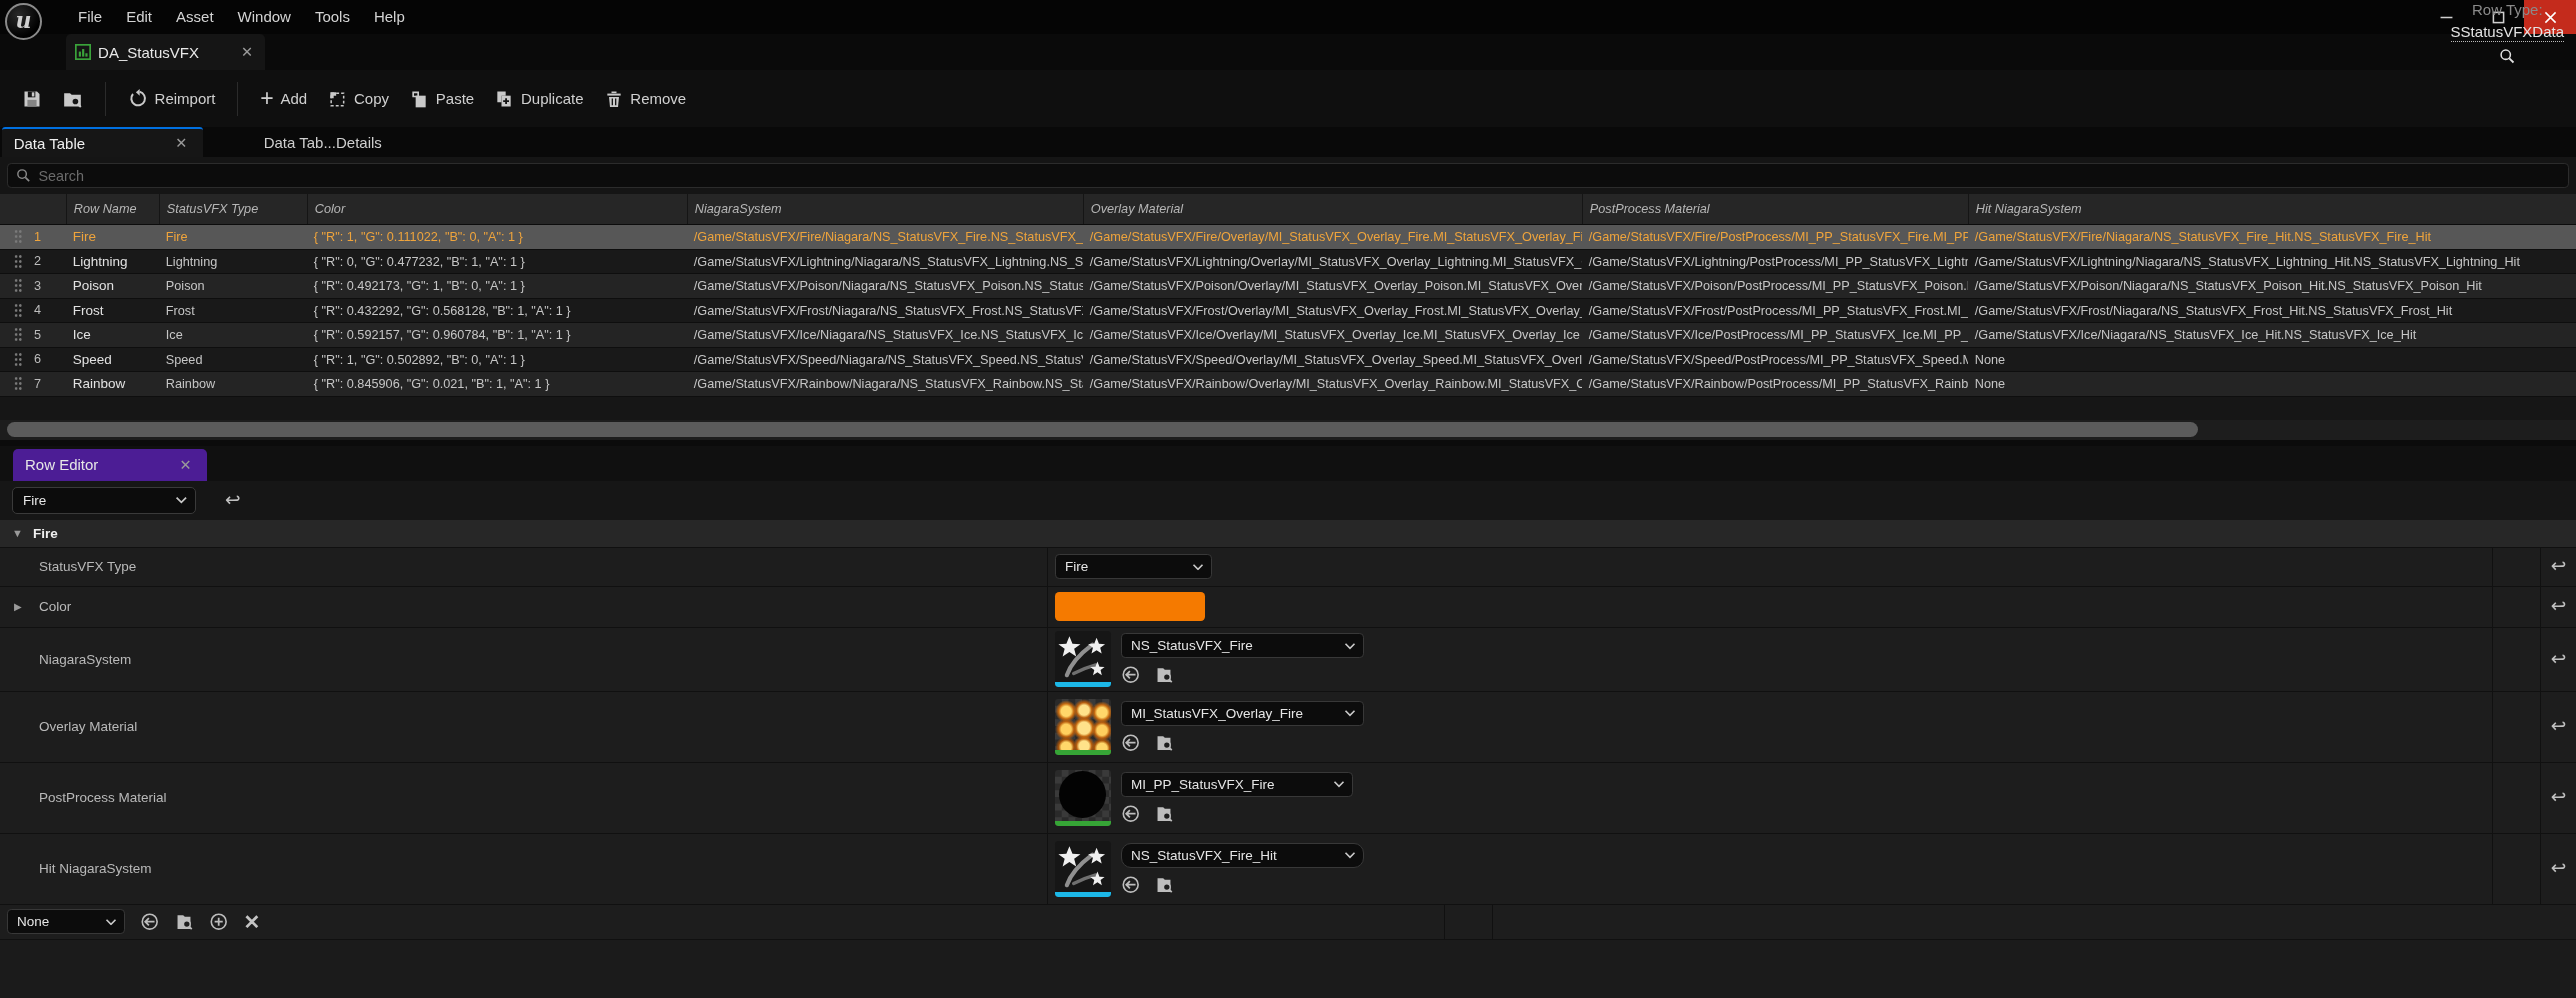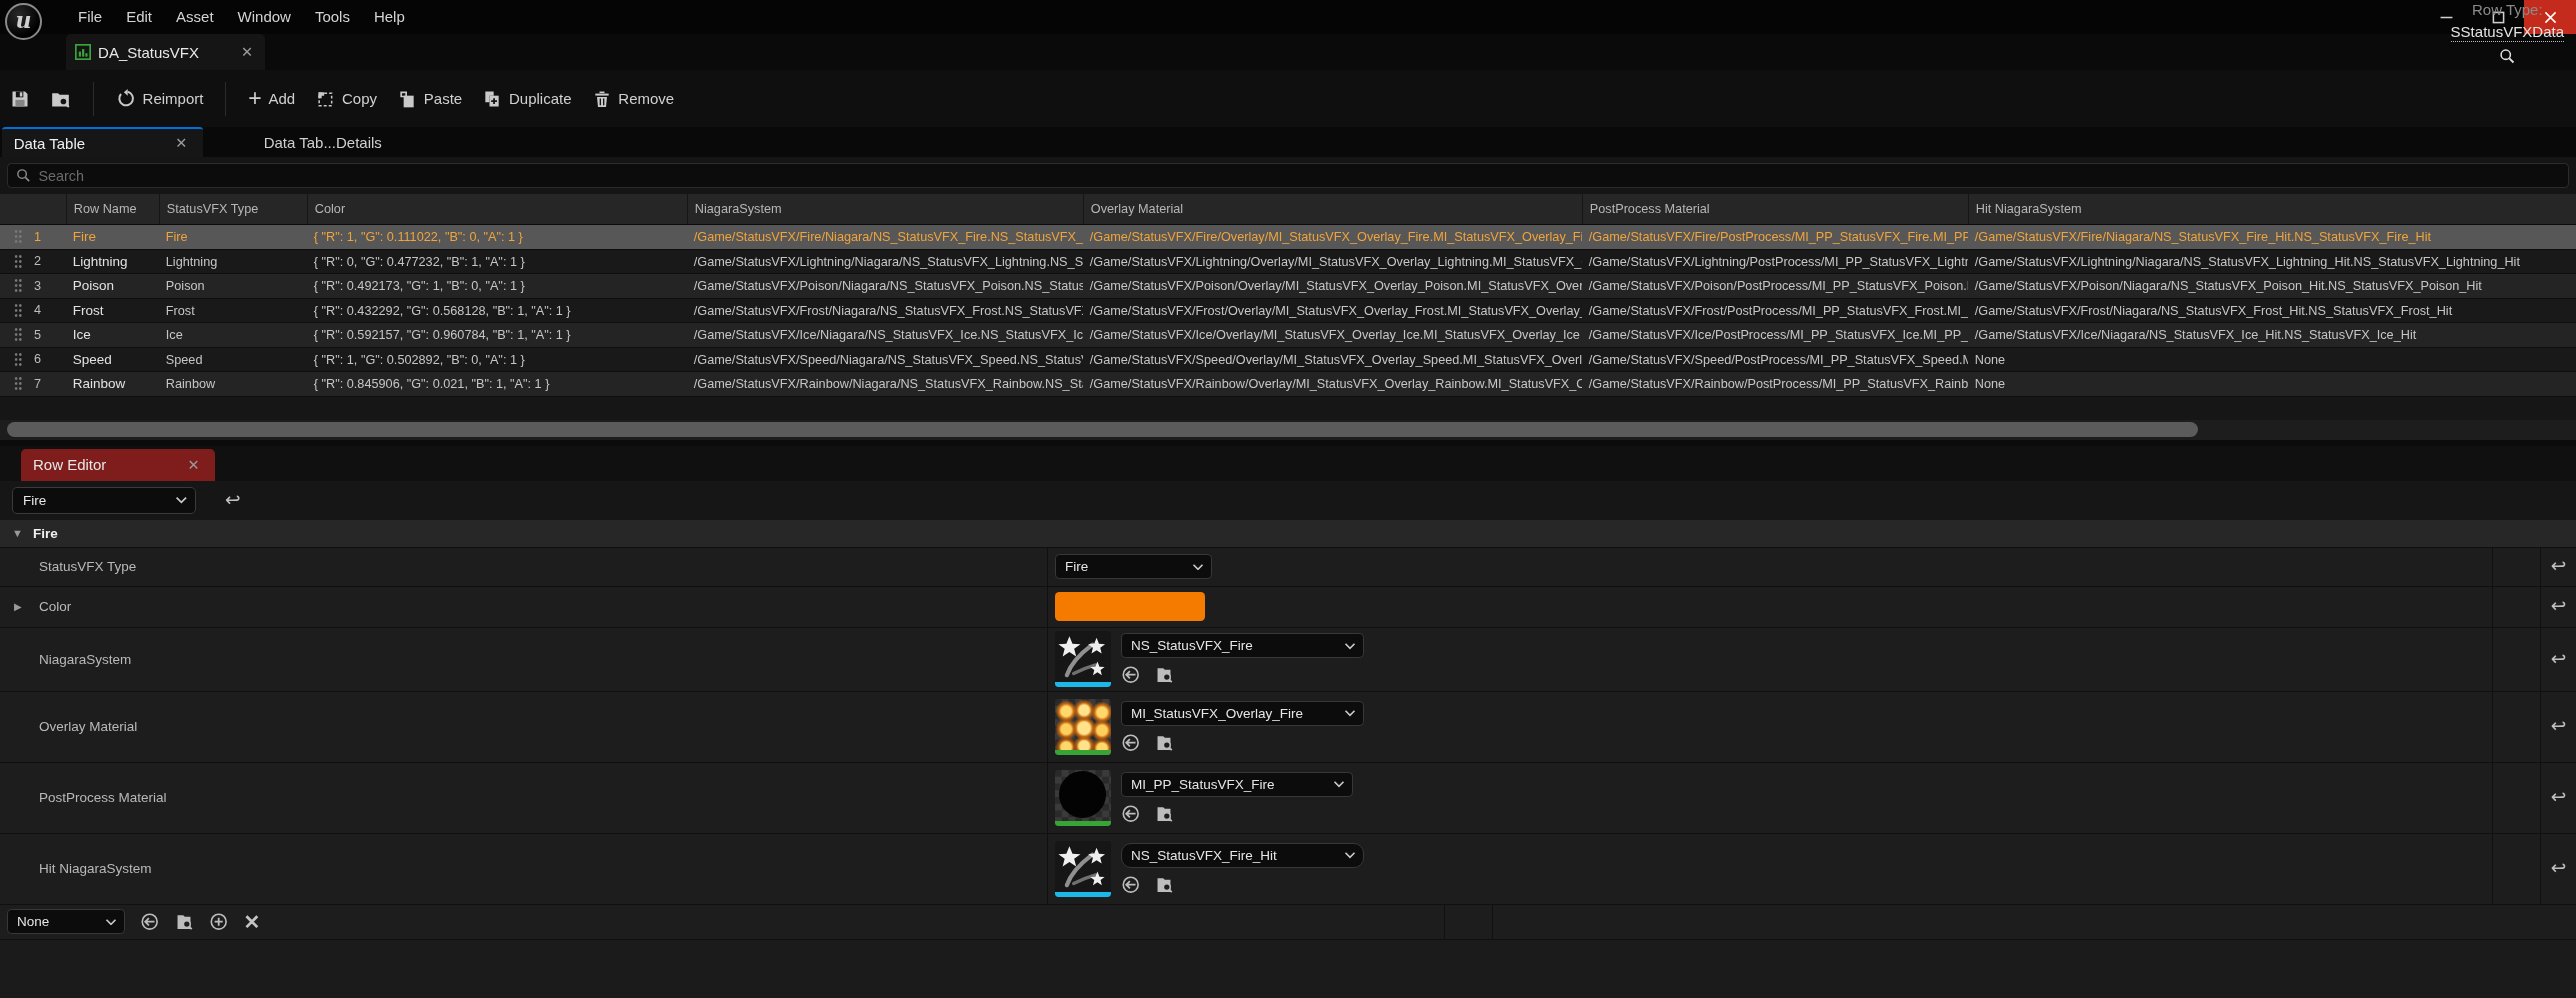--- a/index.html
+++ b/index.html
@@ -23,42 +23,42 @@
   .assetrow { position:relative; height:36px; background:#0a0a0a; display:flex; align-items:flex-end; }
   .asset-tab { margin-left:66px; width:199px; height:36px; background:#151515; display:flex;
                align-items:center; padding:0 8.5px; border-radius:5px 5px 0 0; }
   .asset-tab .label { font-size:15px; color:#e8e8e8; margin-left:7.6px; flex:1; }
   .tab-close { color:#9a9a9a; font-size:14.4px; padding:0 3.4px; }
   .rowtype { position:absolute; right:12px; bottom:4.2px; font-size:15px; display:flex; align-items:center; gap:5px;flex-direction:column;}
   .rowtype .rt-label { color:#8a8a8a; }
   .rowtype .rt-value { color:#e4e4e4; border-bottom:0.8px dotted #bbb; padding-bottom:0.8px;}
 
   
-  .toolbar { height:57px; background:#0f0f0f; display:flex; align-items:center; padding-left:0; }
+  .toolbar { height:57px; background:#0f0f0f; display:flex; align-items:center; padding-left:12px; }
   .tb-btn { display:flex; align-items:center; gap:6.8px; padding:6.8px 10px; border-radius:3.4px; font-size:15px; color:#d0d0d0;}
   .tb-sep { width:0.8px; height:34px; background:#2b2b2b; margin:0 12px; }
   .plus { font-size:23px; color:#d0d0d0; line-height:17px; }
 
   
   .paneltabs { height:30px; background:#090909; display:flex; align-items:flex-end; }
   .ptab { height:30px; display:flex; align-items:center; padding:0 12px; font-size:15px; color:#c4c4c4;}
   .ptab.active { background:#161616; border-top:2.5px solid; border-radius:3.4px 3.4px 0 0; width:201px; margin-left:1.7px;}
   .ptab.active .plabel{ flex:1; color:#efefef; }
   .ptab.inactive { margin-left:49px; color:#cfcfcf; }
 
   
   .searchwrap { height:37px; background:#151515; display:flex; align-items:center; padding:0 6.8px; }
   .searchbox { flex:1; height:25px; background:#0c0c0c; border:0.8px solid #2c2c2c; border-radius:4.2px;
                display:flex; align-items:center; padding:0 6.8px; gap:6.8px;}
   .searchbox input { flex:1; background:transparent; border:none; outline:none; color:#c2410c;
                      font-size:14.4px; font-family:"Liberation Sans",sans-serif; }
   .searchbox input::placeholder { color:#6b6b6b; }
 
   
-  .thead { height:31px; background:#262626; display:flex; border-bottom:0.8px solid #0c0c0c; }
+  .thead { height:31px; background:#262626; display:flex; border-bottom:0.8px solid #0c0c0c;font-style:italic; }
   .th { font-size:12.7px; color:#b6b6b6; line-height:30px; padding-left:6.8px; overflow:hidden; white-space:nowrap; }
   .th + .th { border-left:0.8px solid #151515; }
   .trow { height:24.5px; display:flex; border-bottom:0.8px solid #0e0e0e; background:#191919; }
   .trow.odd { background:#242424; }
   .trow.sel { background:#575757; }
   .trow.sel .cell, .trow.sel .rownum { color:#EFA43C; }
   .cell { font-size:12.7px; color:#c6c6c6; line-height:24px; padding-left:6.8px; overflow:hidden; white-space:nowrap; }
   .cell.name { color:#e2e2e2; font-size:13.5px; }
   .c0{width:66px; display:flex; align-items:center;} .c1{width:93px} .c2{width:148px} .c3{width:380px}
   .c4{width:396px} .c5{width:499px} .c6{width:386px} .c7{flex:1}
@@ -67,21 +67,21 @@
     background-size:4.2px 5px; }
   .rownum { font-size:12.7px; color:#bdbdbd; margin-left:12px; }
   .table-empty { height:23px; background:#161616; }
   .hscroll { height:20px; background:#1d1d1d; position:relative; }
   .hthumb { position:absolute; left:6.8px; top:2.5px; height:15px; width:2191px; background:#5b5b5b; border-radius:7.6px; }
   .panel-gap { height:6px; background:#0b0b0b; }
 
   
   .roweditor { background:#1b1b1b; height:552px; display:flex; flex-direction:column; }
   .re-tabrow { height:35px; background:#101010; display:flex; align-items:flex-end; }
-  .re-tab { width:194px; height:32px; margin-left:21px; background:#7f1d1d; border-radius:5px 5px 0 0;
+  .re-tab { width:194px; height:32px; margin-left:13px; background:#4c1d95; border-radius:5px 5px 0 0;
             display:flex; align-items:center; padding:0 12px; }
   .re-tab .label { font-size:15px; color:#e6e6e6; flex:1; }
   .re-comborow { height:39px; background:#161616; display:flex; align-items:center; padding-left:12px; gap:29px; }
   .combo { position:relative; background:#0c0c0c; border:0.8px solid #3a3a3a; border-radius:5px; height:27px;
            display:flex; align-items:center; padding:0 25px 0 10px; font-size:13.5px; color:#e8e8e8; }
   .combo .chev { position:absolute; right:7.6px; top:50%; transform:translateY(-50%); }
   .undo-glyph { font-size:18.6px; color:#c0c0c0; line-height:1; }
   .re-category { height:28px; background:#272727; display:flex; align-items:center; gap:10px;
                  padding-left:12px; border-bottom:0.8px solid #101010; }
   .re-category .tri { color:#9a9a9a; font-size:11px; }

